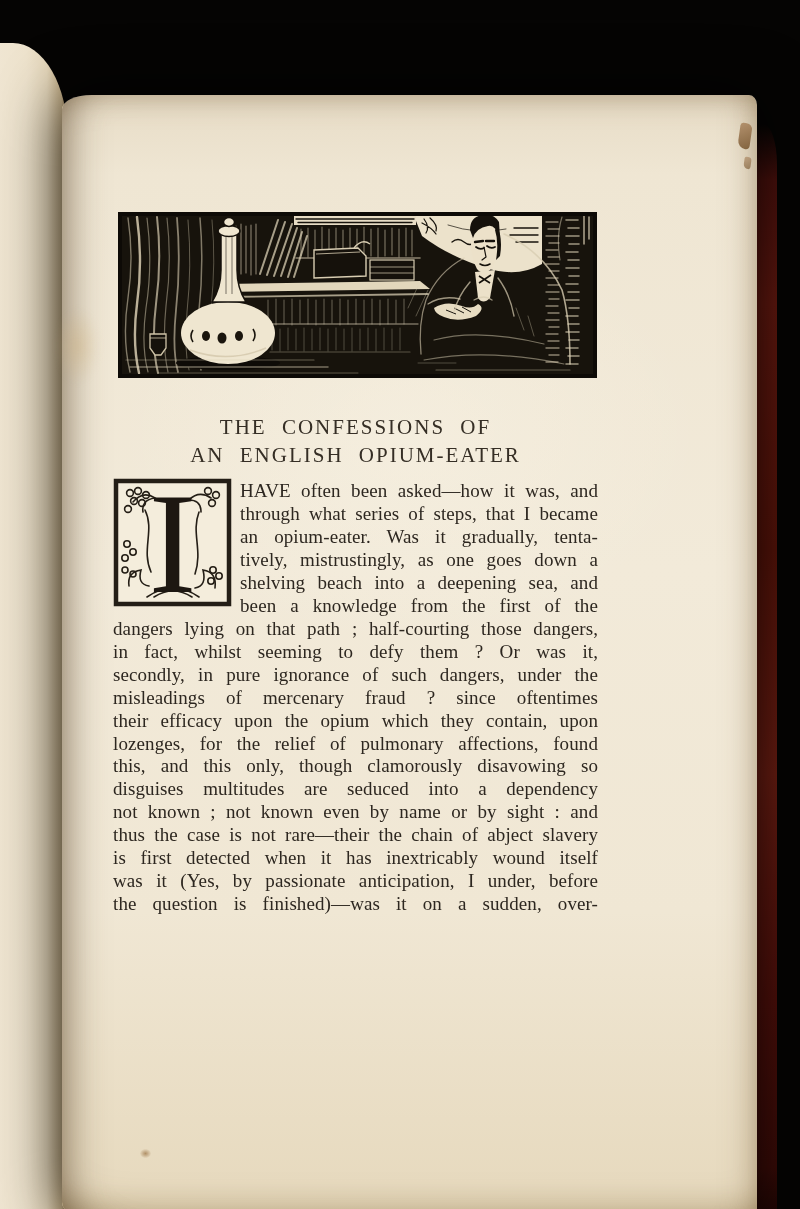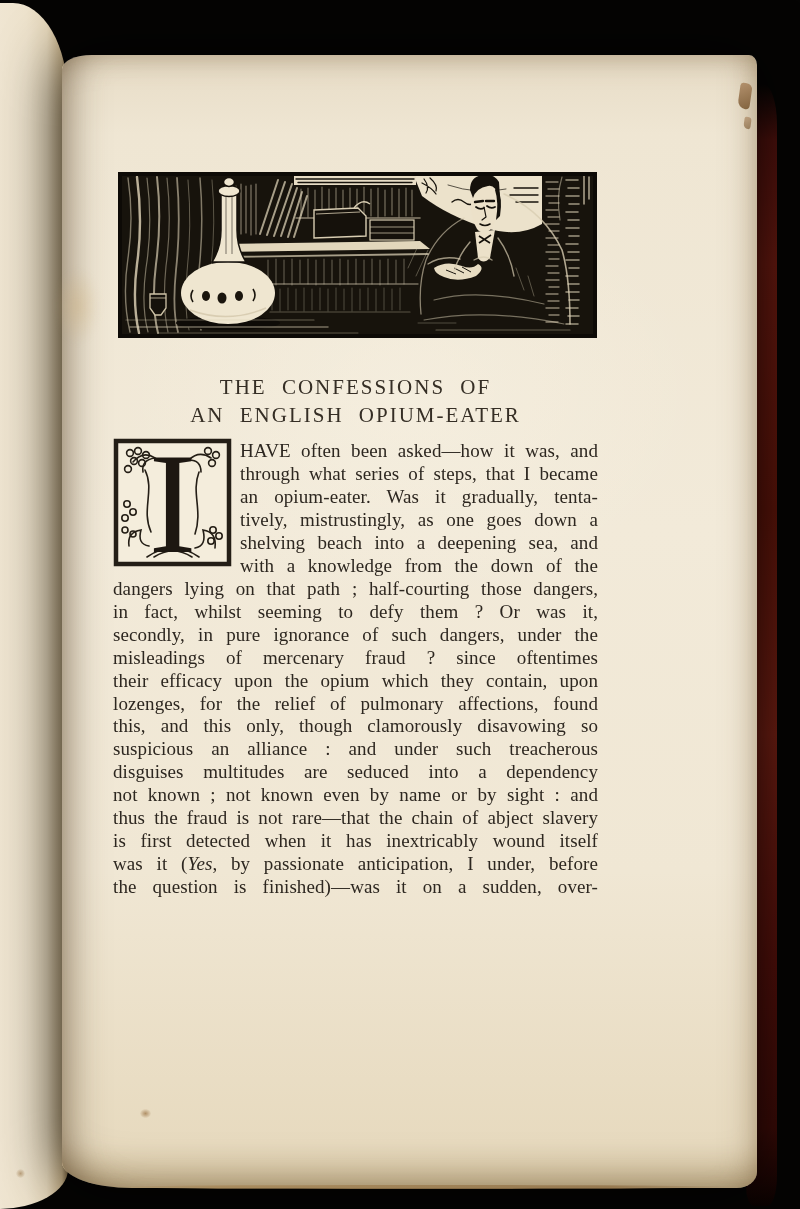--- a/index.html
+++ b/index.html
@@ -1,18 +1,18 @@
 <!DOCTYPE html>
 <html><head>
 <meta charset="utf-8">
 <style>
   html,body{margin:0;padding:0;}
   body{width:800px;height:1209px;background:#050403;overflow:hidden;position:relative;
        font-family:"Liberation Serif",serif;}
-  .scene{position:absolute;inset:0;}
+  .scene{position:absolute;inset:0;margin-top:40px;}
 
   
   .cover-edge{position:absolute;left:746px;top:84px;width:31px;height:1122px;
     border-radius:12px 14px 10px 8px / 40px 40px 30px 20px;
     background:linear-gradient(180deg, rgba(60,14,10,0) 0%, #4a100c 5%, #63180f 16%,
       #571309 38%, #6b1d12 58%, #4f0f0a 78%, #3a0b07 93%, rgba(10,2,1,1) 100%);}
   .deckle{position:absolute;left:-2px;border-radius:4px;}
   .deckle.d1{top:58px;width:11px;height:34px;background:#8a6436;opacity:.85;}
   .deckle.d2{top:300px;width:9px;height:20px;background:#7c5a30;opacity:.8;}
   .deckle.d3{top:560px;width:12px;height:64px;background:#a87a44;opacity:.9;}
@@ -55,21 +55,21 @@
 
   .title{position:absolute;left:51px;top:318px;width:485px;text-align:center;
     font-size:21px;line-height:28px;letter-spacing:2px;word-spacing:8px;color:#352e25;}
 
   .textblock{position:absolute;left:51px;top:381px;width:485px;height:540px;color:#2d2720;}
   .dropcap{position:absolute;left:0;top:2px;width:119px;height:129px;}
   .indent-col{position:absolute;left:127px;top:4px;width:358px;}
   .full-col{position:absolute;left:0;top:142px;width:485px;}
   .body-line{font-size:19px;line-height:22.9px;text-align:justify;text-align-last:justify;
     letter-spacing:.1px;}
-  .ital{font-style:italic;}
+  .ital{}
 </style>
 </head>
 <body>
 
 <div class="scene">
 
   <div class="cover-edge">
     <div class="deckle d1"></div>
     <div class="deckle d2"></div>
     <div class="deckle d3"></div>
@@ -229,33 +229,32 @@
             <circle cx="98" cy="103" r="3.2"></circle>
         </g>
         <text x="59.5" y="114" text-anchor="middle" font-size="143" font-family="Liberation Serif, serif" fill="#1d1711">I</text>
       </svg>
       <div class="indent-col">
           <div class="body-line">HAVE often been asked—how it was, and</div>
           <div class="body-line">through what series of steps, that I became</div>
           <div class="body-line">an opium-eater. Was it gradually, tenta-</div>
           <div class="body-line">tively, mistrustingly, as one goes down a</div>
           <div class="body-line">shelving beach into a deepening sea, and</div>
-          <div class="body-line">with a knowledge from the down of the</div>
+          <div class="body-line">been a knowledge from the first of the</div>
         </div>
       <div class="full-col">
           <div class="body-line">dangers lying on that path ; half-courting those dangers,</div>
           <div class="body-line">in fact, whilst seeming to defy them ? Or was it,</div>
           <div class="body-line">secondly, in pure ignorance of such dangers, under the</div>
           <div class="body-line">misleadings of mercenary fraud ? since oftentimes</div>
           <div class="body-line">their efficacy upon the opium which they contain, upon</div>
           <div class="body-line">lozenges, for the relief of pulmonary affections, found</div>
           <div class="body-line">this, and this only, though clamorously disavowing so</div>
-          <div class="body-line">suspicious an alliance : and under such treacherous</div>
           <div class="body-line">disguises multitudes are seduced into a dependency</div>
           <div class="body-line">not known ; not known even by name or by sight : and</div>
-          <div class="body-line">thus the fraud is not rare—that the chain of abject slavery</div>
+          <div class="body-line">thus the case is not rare—their the chain of abject slavery</div>
           <div class="body-line">is first detected when it has inextricably wound itself</div>
           <div class="body-line"><span>was it (</span><span class="ital">Yes</span><span>, by passionate anticipation, I under, before</span></div>
           <div class="body-line">the question is finished)—was it on a sudden, over-</div>
         </div>
     </div>
   </div>
 </div>
 
 </body></html>

